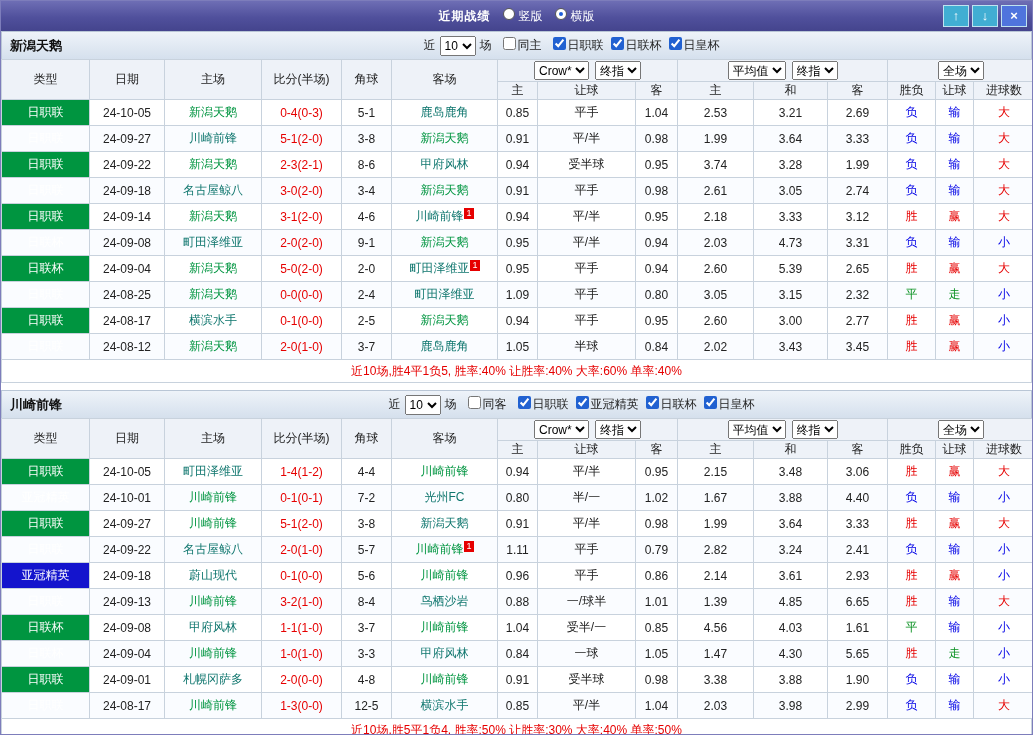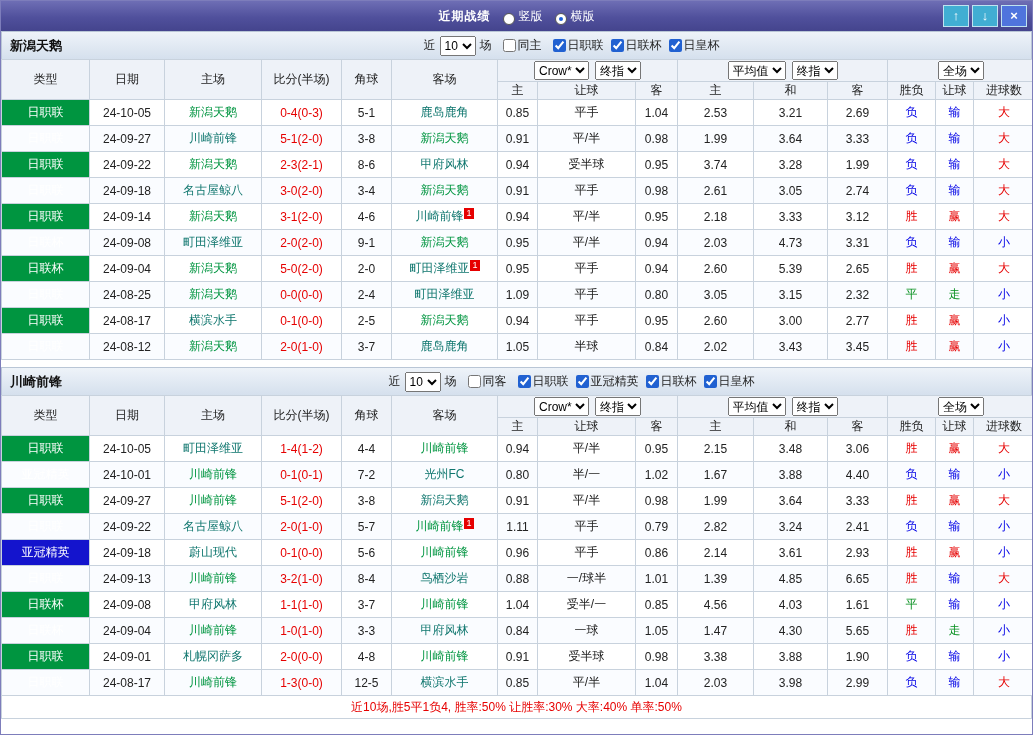--- a/index.html
+++ b/index.html
@@ -6,41 +6,41 @@
   html,body{margin:0;padding:0}
   body{width:1033px;height:735px;background:#fff;color:#222;
        font:12px "Liberation Sans","DejaVu Sans",sans-serif}
   .widget{width:1033px;height:735px;border:1px solid #7d7dbb;overflow:hidden;background:#fff}
 
   
   .titlebar{height:30px;background:linear-gradient(180deg,#6e6eb5,#50509c 55%,#44448d);
             display:flex;align-items:center;position:relative;color:#fff}
   .title-group{flex:1;display:flex;justify-content:center;align-items:center;gap:12px}
   .title{font-size:12px;font-weight:bold;letter-spacing:1px}
-  .radio-opt{display:inline-flex;align-items:flex-end;gap:4px;cursor:pointer}
+  .radio-opt{display:inline-flex;align-items:flex-start;gap:4px;cursor:pointer}
   .radio{width:12px;height:12px;border-radius:50%;background:#fff;border:1px solid #555;
          position:relative;display:inline-block}
   .radio.sel::after{content:"";position:absolute;left:3px;top:3px;width:4px;height:4px;
          border-radius:50%;background:#1e5fd8}
   .tb-buttons{position:absolute;right:5px;top:4px;display:flex;gap:3px}
   .tb-btn{width:26px;height:22px;border:1px solid #bfe3f0;color:#fff;font-size:13px;
           font-weight:bold;line-height:18px;text-align:center;cursor:pointer;padding:0}
   .tb-btn.updown{background:#41aed3}
   .tb-btn.close{background:#4f74dd}
 
   
   .section{margin-top:0}
   .section + .section{margin-top:7px}
   .section-header{height:28px;background:linear-gradient(#eef3f9,#d5e0ed);
                   border:1px solid #b9c6d6;border-bottom:none;
                   display:flex;align-items:center;padding:0 8px}
   .team-name{font-weight:bold;font-size:13px;color:#111;min-width:110px}
   .filters{flex:1;display:flex;align-items:center;justify-content:center;gap:4px}
   .filters select{height:20px;font-size:12px;font-family:inherit}
-  .cb{display:inline-flex;align-items:center;gap:2px;margin-left:7px;cursor:pointer}
+  .cb{display:inline-flex;align-items:flex-start;gap:2px;margin-left:7px;cursor:pointer}
   input[type=checkbox]{width:13px;height:13px;accent-color:#2161d1;margin:0}
 
   
   table{width:100%;border-collapse:collapse;table-layout:fixed}
   th,td{border:1px solid #c8d2dd;text-align:center;overflow:hidden;white-space:nowrap;padding:0 1px}
   thead th{background:#eef2f8;font-weight:normal;color:#222}
   .hrow1 th{height:22px}
   .hrow2 th{height:16px}
   .hdr-selects{display:flex;justify-content:center;align-items:center;gap:6px}
   .hdr-selects select{height:19px;font-size:12px;font-family:inherit}
@@ -328,20 +328,21 @@
             <td>0.84</td>
             <td>2.02</td>
             <td>3.43</td>
             <td>3.45</td>
             <td class="res-red">胜</td>
             <td class="res-red">赢</td>
             <td class="res-blue">小</td>
           </tr>
         </tbody>
     </table>
+    <div class="summary">近10场,胜4平1负5, 胜率:40% 让胜率:40% 大率:60% 单率:40%</div>
   </div>
 
   <div class="section">
     <div class="section-header">
       <span class="team-name">川崎前锋</span>
       <div class="filters">
         <span>近</span>
         <select><option>10</option></select>
         <span>场</span>
         <label class="cb">

